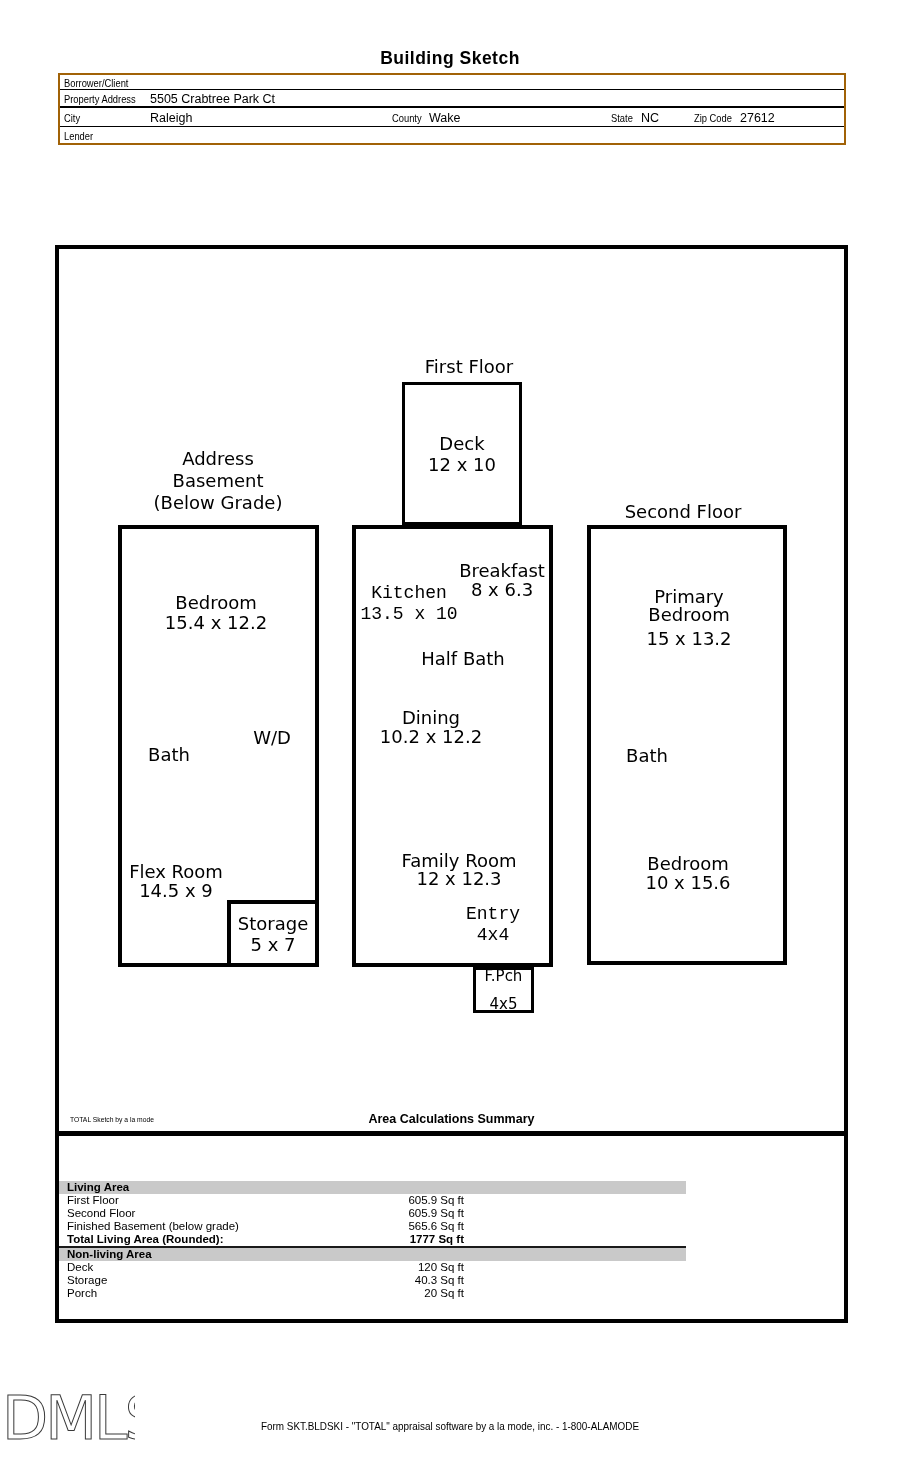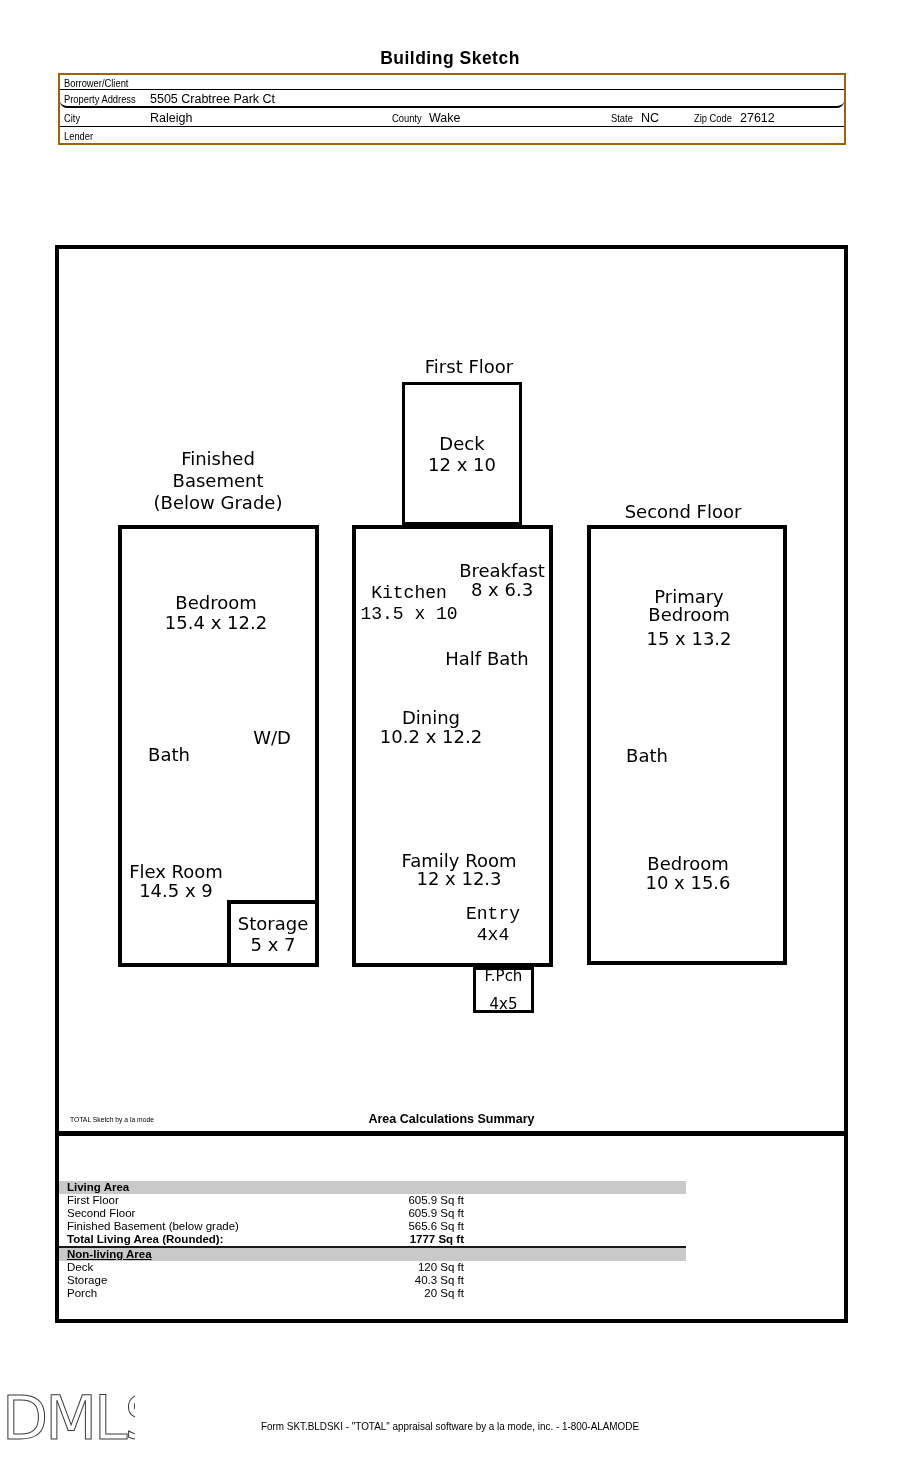--- a/index.html
+++ b/index.html
@@ -16,21 +16,21 @@
     font-family:"Liberation Sans", sans-serif;
   }
 
   
   .hdr-table {
     position:absolute; left:58px; top:73px; width:788px; height:72px;
     border:2px solid #a16207; background:#fff;
   }
   .hdr-row { position:absolute; left:0; width:100%; }
   .hdr-row.r1 { top:0;  height:15px; border-bottom:1px solid #000; }
-  .hdr-row.r2 { top:16px; height:17px; border-bottom:2px solid #000;border-radius:7px; }
+  .hdr-row.r2 { top:16px; height:17px; border-bottom:2px solid #000; }
   .hdr-row.r3 { top:35px; height:17px; border-bottom:1px solid #000; }
   .hdr-row.r4 { top:53px; height:32px; }
   .flbl {
     position:absolute; top:2px; font-size:11px; color:#000;
     transform:scaleX(0.85); transform-origin:left center; white-space:nowrap;
   }
   .fval { position:absolute; top:1px; font-size:12.5px; white-space:nowrap; }
 
   
   .sketch-box {
@@ -66,21 +66,21 @@
   .sum-title {
     position:absolute; left:0; top:863px; width:785px; text-align:center;
     font-size:12.5px; font-weight:bold;
   }
   .sum-divider { position:absolute; left:0; top:882px; width:785px; height:5px; background:#000; }
   .sum-table { position:absolute; left:0; top:932px; width:627px; }
   .sum-band {
     height:13px; background:#c9c9c9; font-size:11.5px; font-weight:bold;
     line-height:13px; padding-left:8px;
   }
-  .sum-band.topline { height:15px; border-top:2px solid #1a1a1a;text-decoration:underline; }
+  .sum-band.topline { height:15px; border-top:2px solid #1a1a1a; }
   .sum-row { position:relative; height:13px; font-size:11.5px; line-height:13px; padding-left:8px; }
   .sum-row .val { position:absolute; left:330px; top:0; width:75px; text-align:right; }
   .sum-row.bold { font-weight:bold; }
 
   
   .footer {
     position:absolute; left:0; top:1420px; width:900px; text-align:center; font-size:11px;
   }
   .footer span { display:inline-block; transform:scaleX(0.9); white-space:nowrap; }
 
@@ -127,42 +127,42 @@
   <div class="rect" style="left:293px; top:276px; width:201px; height:442px"></div>
 
   <div class="rm lh19" style="left:443px; top:312px">
     <div>Breakfast</div>
     <div>8 x 6.3</div>
   </div>
   <div class="rm lh21" style="left:350px; top:334px">
     <div>Kitchen</div>
     <div>13.5 x 10</div>
   </div>
-  <div class="rm" style="left:428px; top:400px">Half Bath</div>
+  <div class="rm" style="left:404px; top:400px">Half Bath</div>
   <div class="rm lh19" style="left:372px; top:459px">
     <div>Dining</div>
     <div>10.2 x 12.2</div>
   </div>
   <div class="rm lh18" style="left:400px; top:603px">
     <div>Family Room</div>
     <div>12 x 12.3</div>
   </div>
   <div class="rm lh21" style="left:434px; top:655px">
     <div>Entry</div>
     <div>4x4</div>
   </div>
 
   <div class="rect thin" style="left:414px; top:718px; width:61px; height:46px"></div>
   <div class="boxlabel small" style="left:414px; top:718px; width:61px; height:46px">
     <div>F.Pch</div>
     <div>4x5</div>
   </div>
 
   <div class="rm lh22" style="left:159px; top:199px">
-    <div>Finished</div>
+    <div>Address</div>
     <div>Basement</div>
     <div>(Below Grade)</div>
   </div>
 
   <div class="rect" style="left:59px; top:276px; width:201px; height:442px"></div>
 
   <div class="rm" style="left:157px; top:344px">
     <div>Bedroom</div>
     <div>15.4 x 12.2</div>
   </div>

